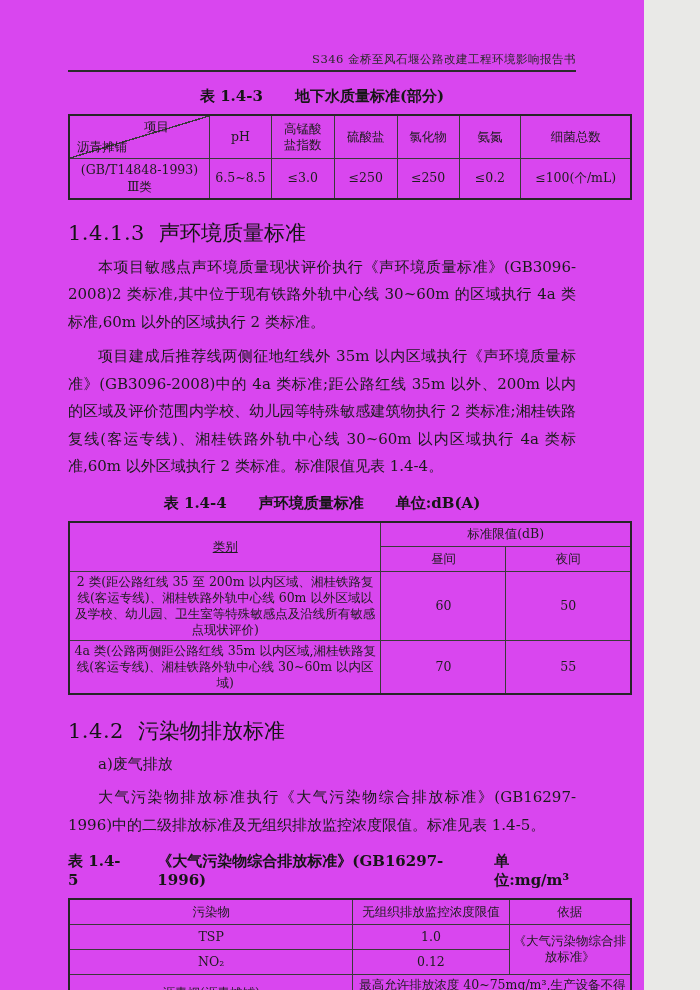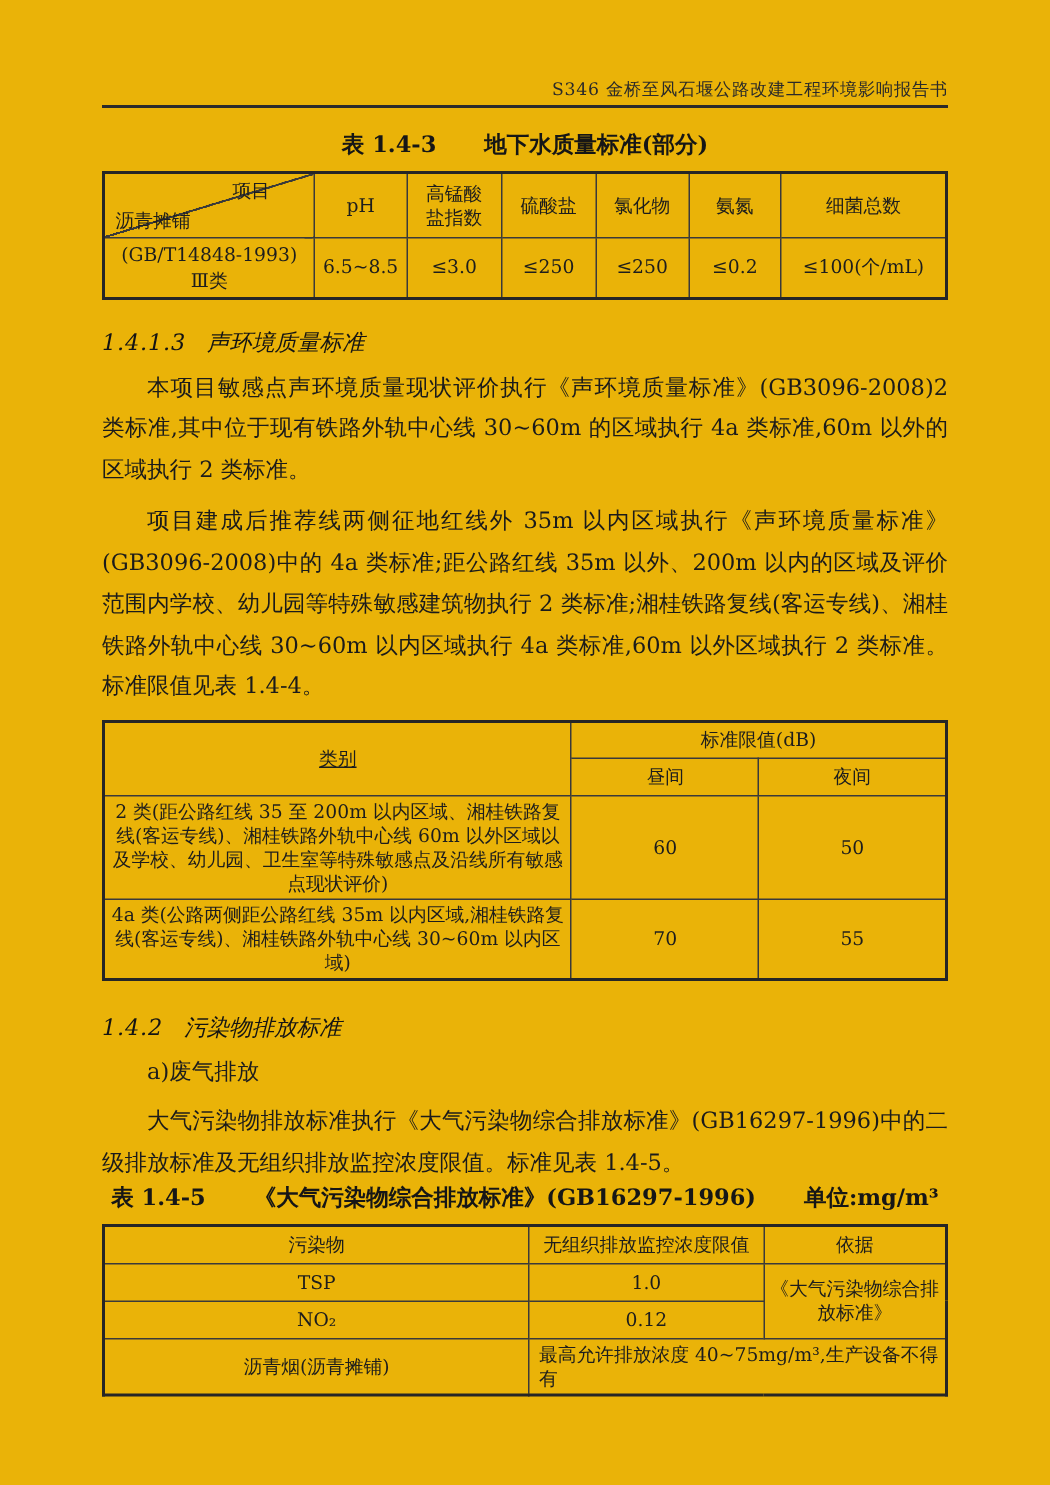--- a/index.html
+++ b/index.html
@@ -4,22 +4,22 @@
 <style>
   * { box-sizing: border-box; margin: 0; padding: 0; }
   html, body { background: #e9e9e7; }
   body {
     width: 700px; height: 990px;
     font-family: "DejaVu Serif", "Liberation Serif", serif;
     color: #1d1d1d;
   }
   .page {
     position: relative;
-    width: 700px; height: 990px;
-    background: #eab308;
+    width: 644px; height: 990px;
+    background: #d946ef;
     overflow: hidden;
   }
   .margins { padding: 0 68px; }
 
   
   .hdr-text {
     padding-top: 52px;
     text-align: right;
     font-size: 11.5px;
     letter-spacing: 0.5px;
@@ -35,21 +35,21 @@
     display: flex;
     justify-content: center;
     align-items: baseline;
     gap: 32px;
     font-size: 15px;
     font-weight: bold;
     color: #161616;
   }
   .cap-143 { margin-top: 15px; }
   .cap-144 { margin-top: 13px; }
-  .cap-145 { }
+  .cap-145 { margin-top: 13px; }
 
   
   table {
     width: 564px;
     margin: 8px auto 0;
     border-collapse: collapse;
     table-layout: fixed;
     font-size: 12.5px;
     color: #1d1d1d;
   }
@@ -73,31 +73,30 @@
   .t143 .col-germ  { width: 19.6%; }
   td.diag {
     padding: 0;
     background: linear-gradient(to bottom right,
       transparent calc(50% - 0.7px),
       #3a3a3a calc(50% - 0.7px),
       #3a3a3a calc(50% + 0.7px),
       transparent calc(50% + 0.7px));
   }
   .diag-wrap { position: relative; width: 100%; height: 42px; }
-  .diag-top  { position: absolute; top: 3px; right: 29px; }
+  .diag-top  { position: absolute; top: 3px; right: 40px; }
   .diag-bot  { position: absolute; bottom: 3px; left: 7px; }
   .wrap3 { display: inline-block; width: 3em; line-height: 16px; }
   .two-line span { display: block; line-height: 17px; }
 
   
   .sec-h {
     margin-top: 19px;
-    font-size: 15px;
+    font-size: 21px;
     color: #141414;
-    font-style: italic;
   }
   .sec-h .sec-num { margin-right: 14px; letter-spacing: 0.5px; }
   .para {
     margin-top: 7px;
     font-size: 15px;
     line-height: 27.5px;
     text-align: justify;
     text-indent: 2em;
     color: #1b1b1b;
   }
@@ -167,20 +166,25 @@
       </tr>
       </tbody>
     </table>
 
     <div class="sec-h">
       <span class="sec-num">1.4.1.3</span><span>声环境质量标准</span>
     </div>
     <div class="para">本项目敏感点声环境质量现状评价执行《声环境质量标准》(GB3096-2008)2 类标准,其中位于现有铁路外轨中心线 30~60m 的区域执行 4a 类标准,60m 以外的区域执行 2 类标准。</div>
     <div class="para">项目建成后推荐线两侧征地红线外 35m 以内区域执行《声环境质量标准》(GB3096-2008)中的 4a 类标准;距公路红线 35m 以外、200m 以内的区域及评价范围内学校、幼儿园等特殊敏感建筑物执行 2 类标准;湘桂铁路复线(客运专线)、湘桂铁路外轨中心线 30~60m 以内区域执行 4a 类标准,60m 以外区域执行 2 类标准。标准限值见表 1.4-4。</div>
 
+    <div class="tbl-caption cap-144">
+      <span>表 1.4-4</span>
+      <span>声环境质量标准</span>
+      <span>单位:dB(A)</span>
+    </div>
 
     <table class="t144">
       <tbody>
       <tr class="hrow">
         <td class="col-cat" rowspan="2">类别</td>
         <td colspan="2">标准限值(dB)</td>
       </tr>
       <tr class="hrow">
         <td class="col-day">昼间</td>
         <td class="col-night">夜间</td>

